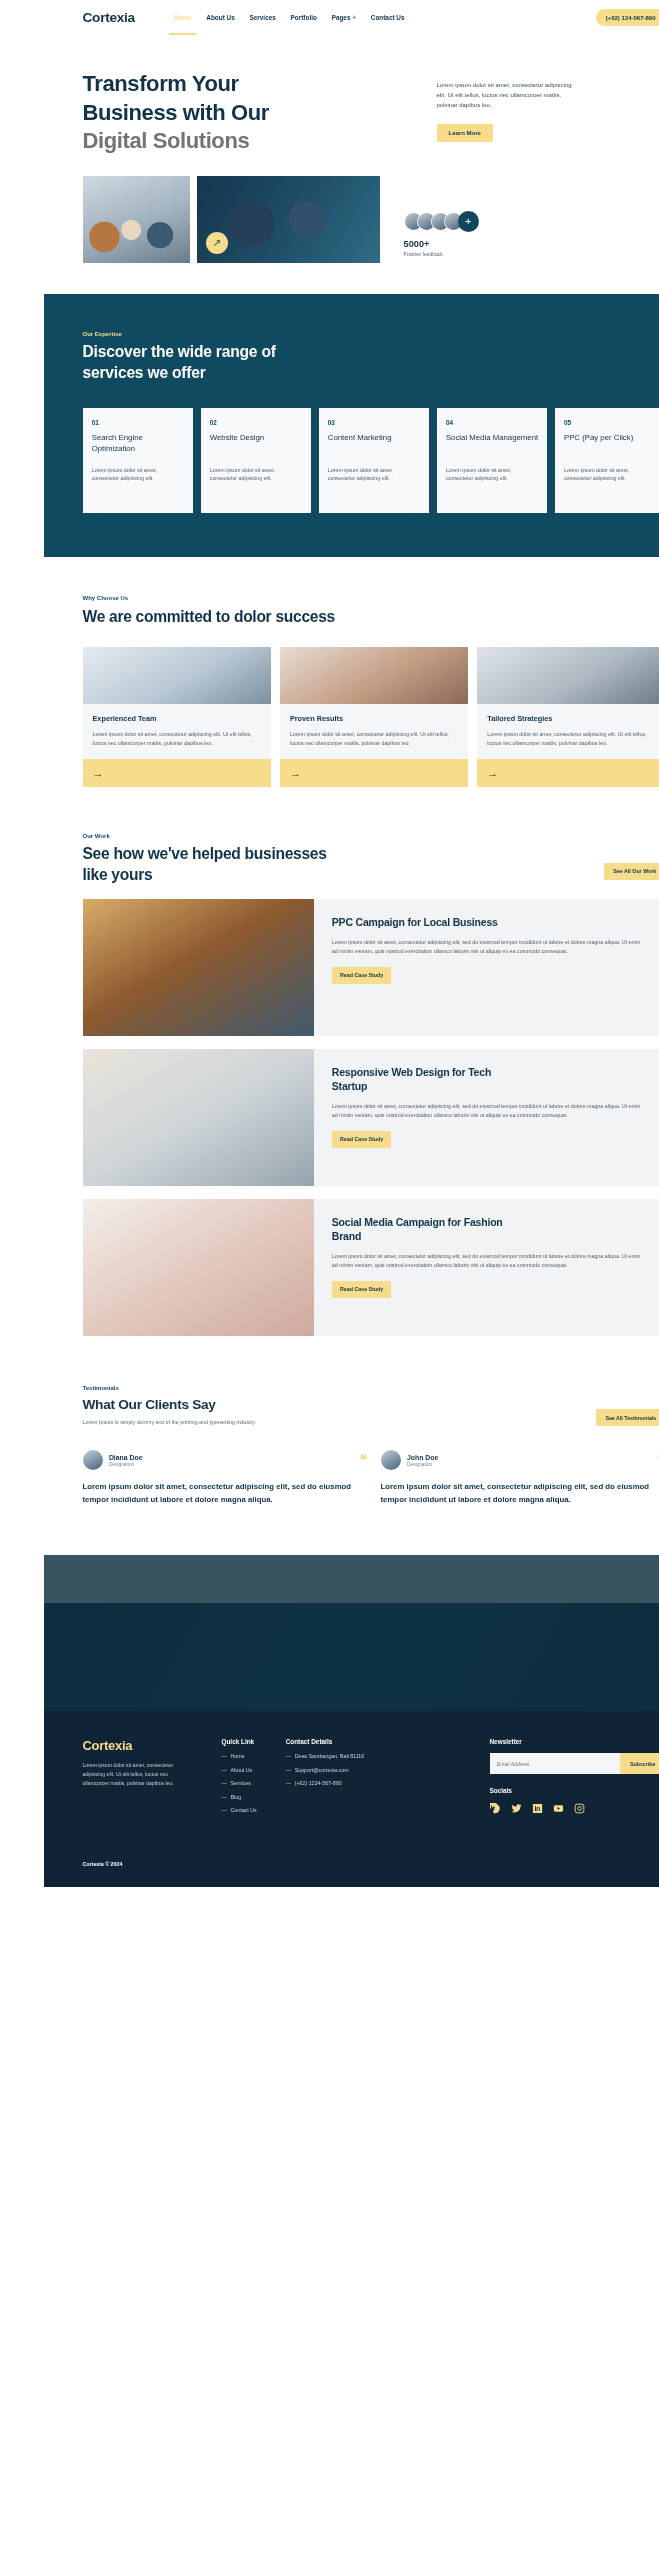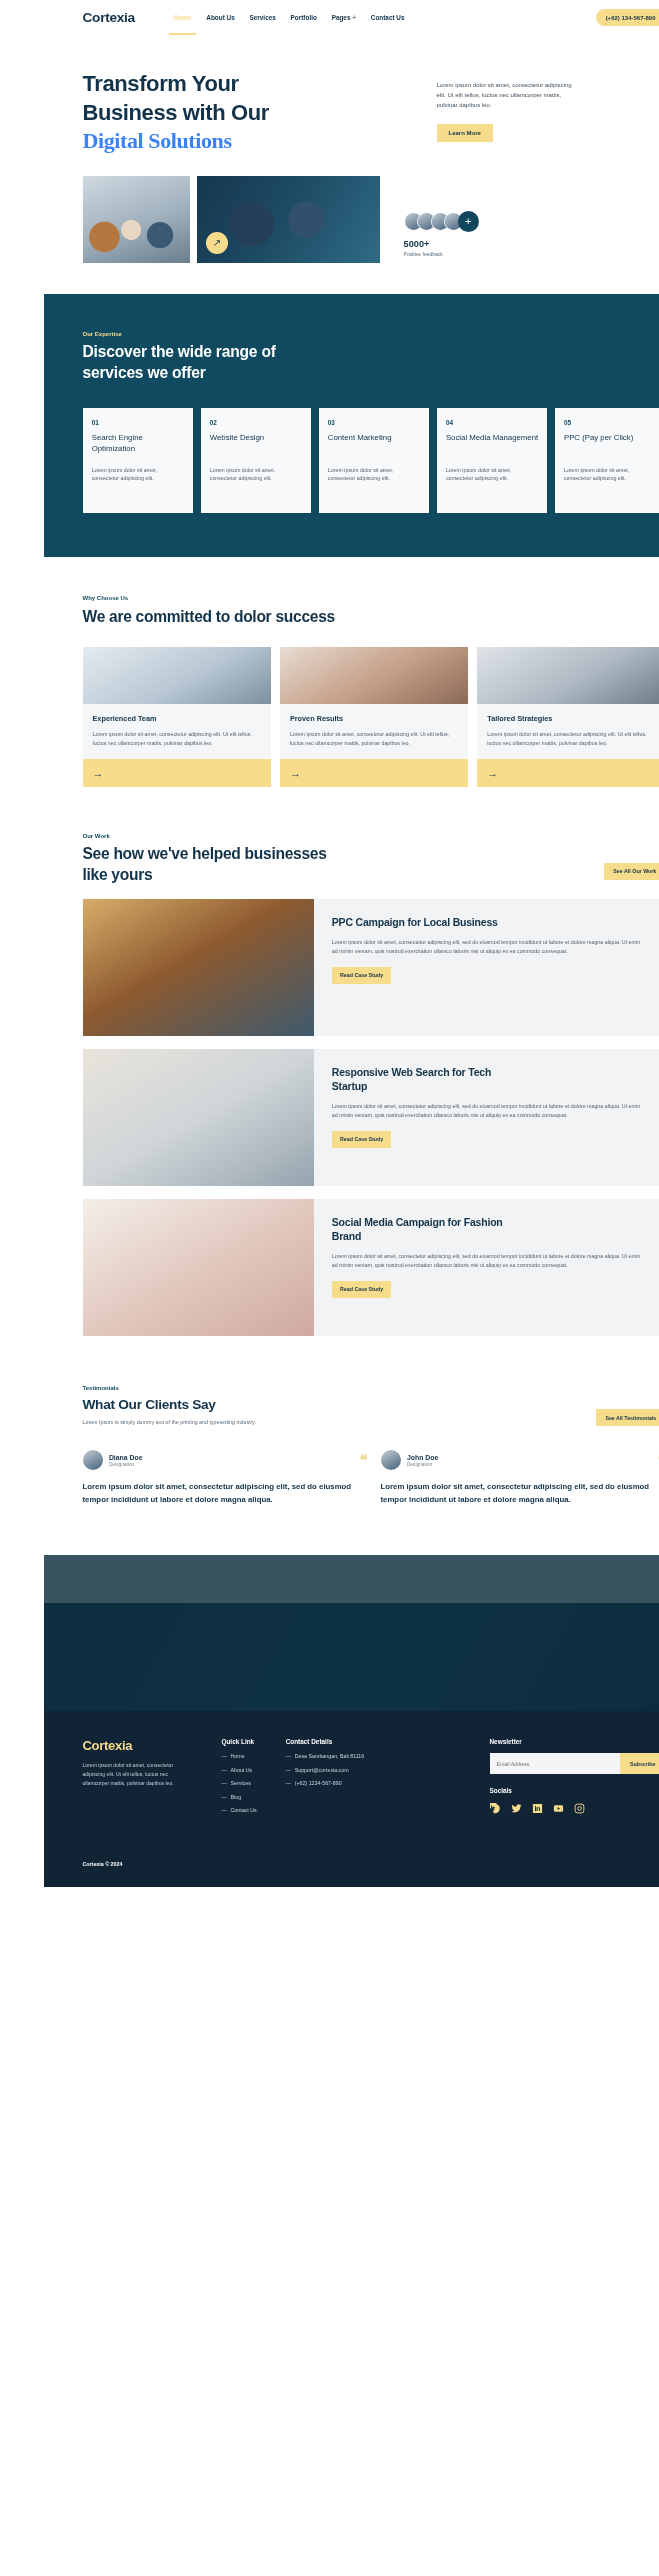--- a/index.html
+++ b/index.html
@@ -41,21 +41,21 @@
     font-family: "Liberation Sans", sans-serif;
   }
 
   
   .hero { padding-top: 35px; display: flex; }
   .hero-left { width: 312px; }
   .hero-title {
     font-size: 22px; line-height: 1.30; font-weight: bold;
     color: #12334a; letter-spacing: -0.4px;
   }
-  .hero-title .accent { color: #3b82f6; font-family: Liberation Serif, serif; }
+  .hero-title .accent { color: #737373; }
   .hero-right { width: 229px; margin-left: auto; padding-top: 11px; }
   .hero-desc { font-size: 6px; line-height: 1.65; color: #3f4f5c; width: 142px; }
   .btn-yellow {
     display: inline-block; background: #f7dd8b; color: #12334a;
     font-size: 6px; font-weight: bold; padding: 6.4px 12px;
     margin-top: 13px; border: none; cursor: pointer;
     font-family: "Liberation Sans", sans-serif;
   }
 
   
@@ -338,21 +338,21 @@
         <div class="case-desc">Lorem ipsum dolor sit amet, consectetur adipiscing elit, sed do eiusmod tempor incididunt ut labore et dolore magna aliqua. Ut enim ad minim veniam, quis nostrud exercitation ullamco laboris nisi ut aliquip ex ea commodo consequat.</div>
         <button class="btn-case">Read Case Study</button>
       </div>
     </div>
 
     <div class="case">
       <div class="case-img">
           <div class="ph p2"></div>
         </div>
       <div class="case-body">
-        <div class="case-title">Responsive Web Search for Tech Startup</div>
+        <div class="case-title">Responsive Web Design for Tech Startup</div>
         <div class="case-desc">Lorem ipsum dolor sit amet, consectetur adipiscing elit, sed do eiusmod tempor incididunt ut labore et dolore magna aliqua. Ut enim ad minim veniam, quis nostrud exercitation ullamco laboris nisi ut aliquip ex ea commodo consequat.</div>
         <button class="btn-case">Read Case Study</button>
       </div>
     </div>
 
     <div class="case">
       <div class="case-img">
           <div class="ph p3"></div>
         </div>
       <div class="case-body">

